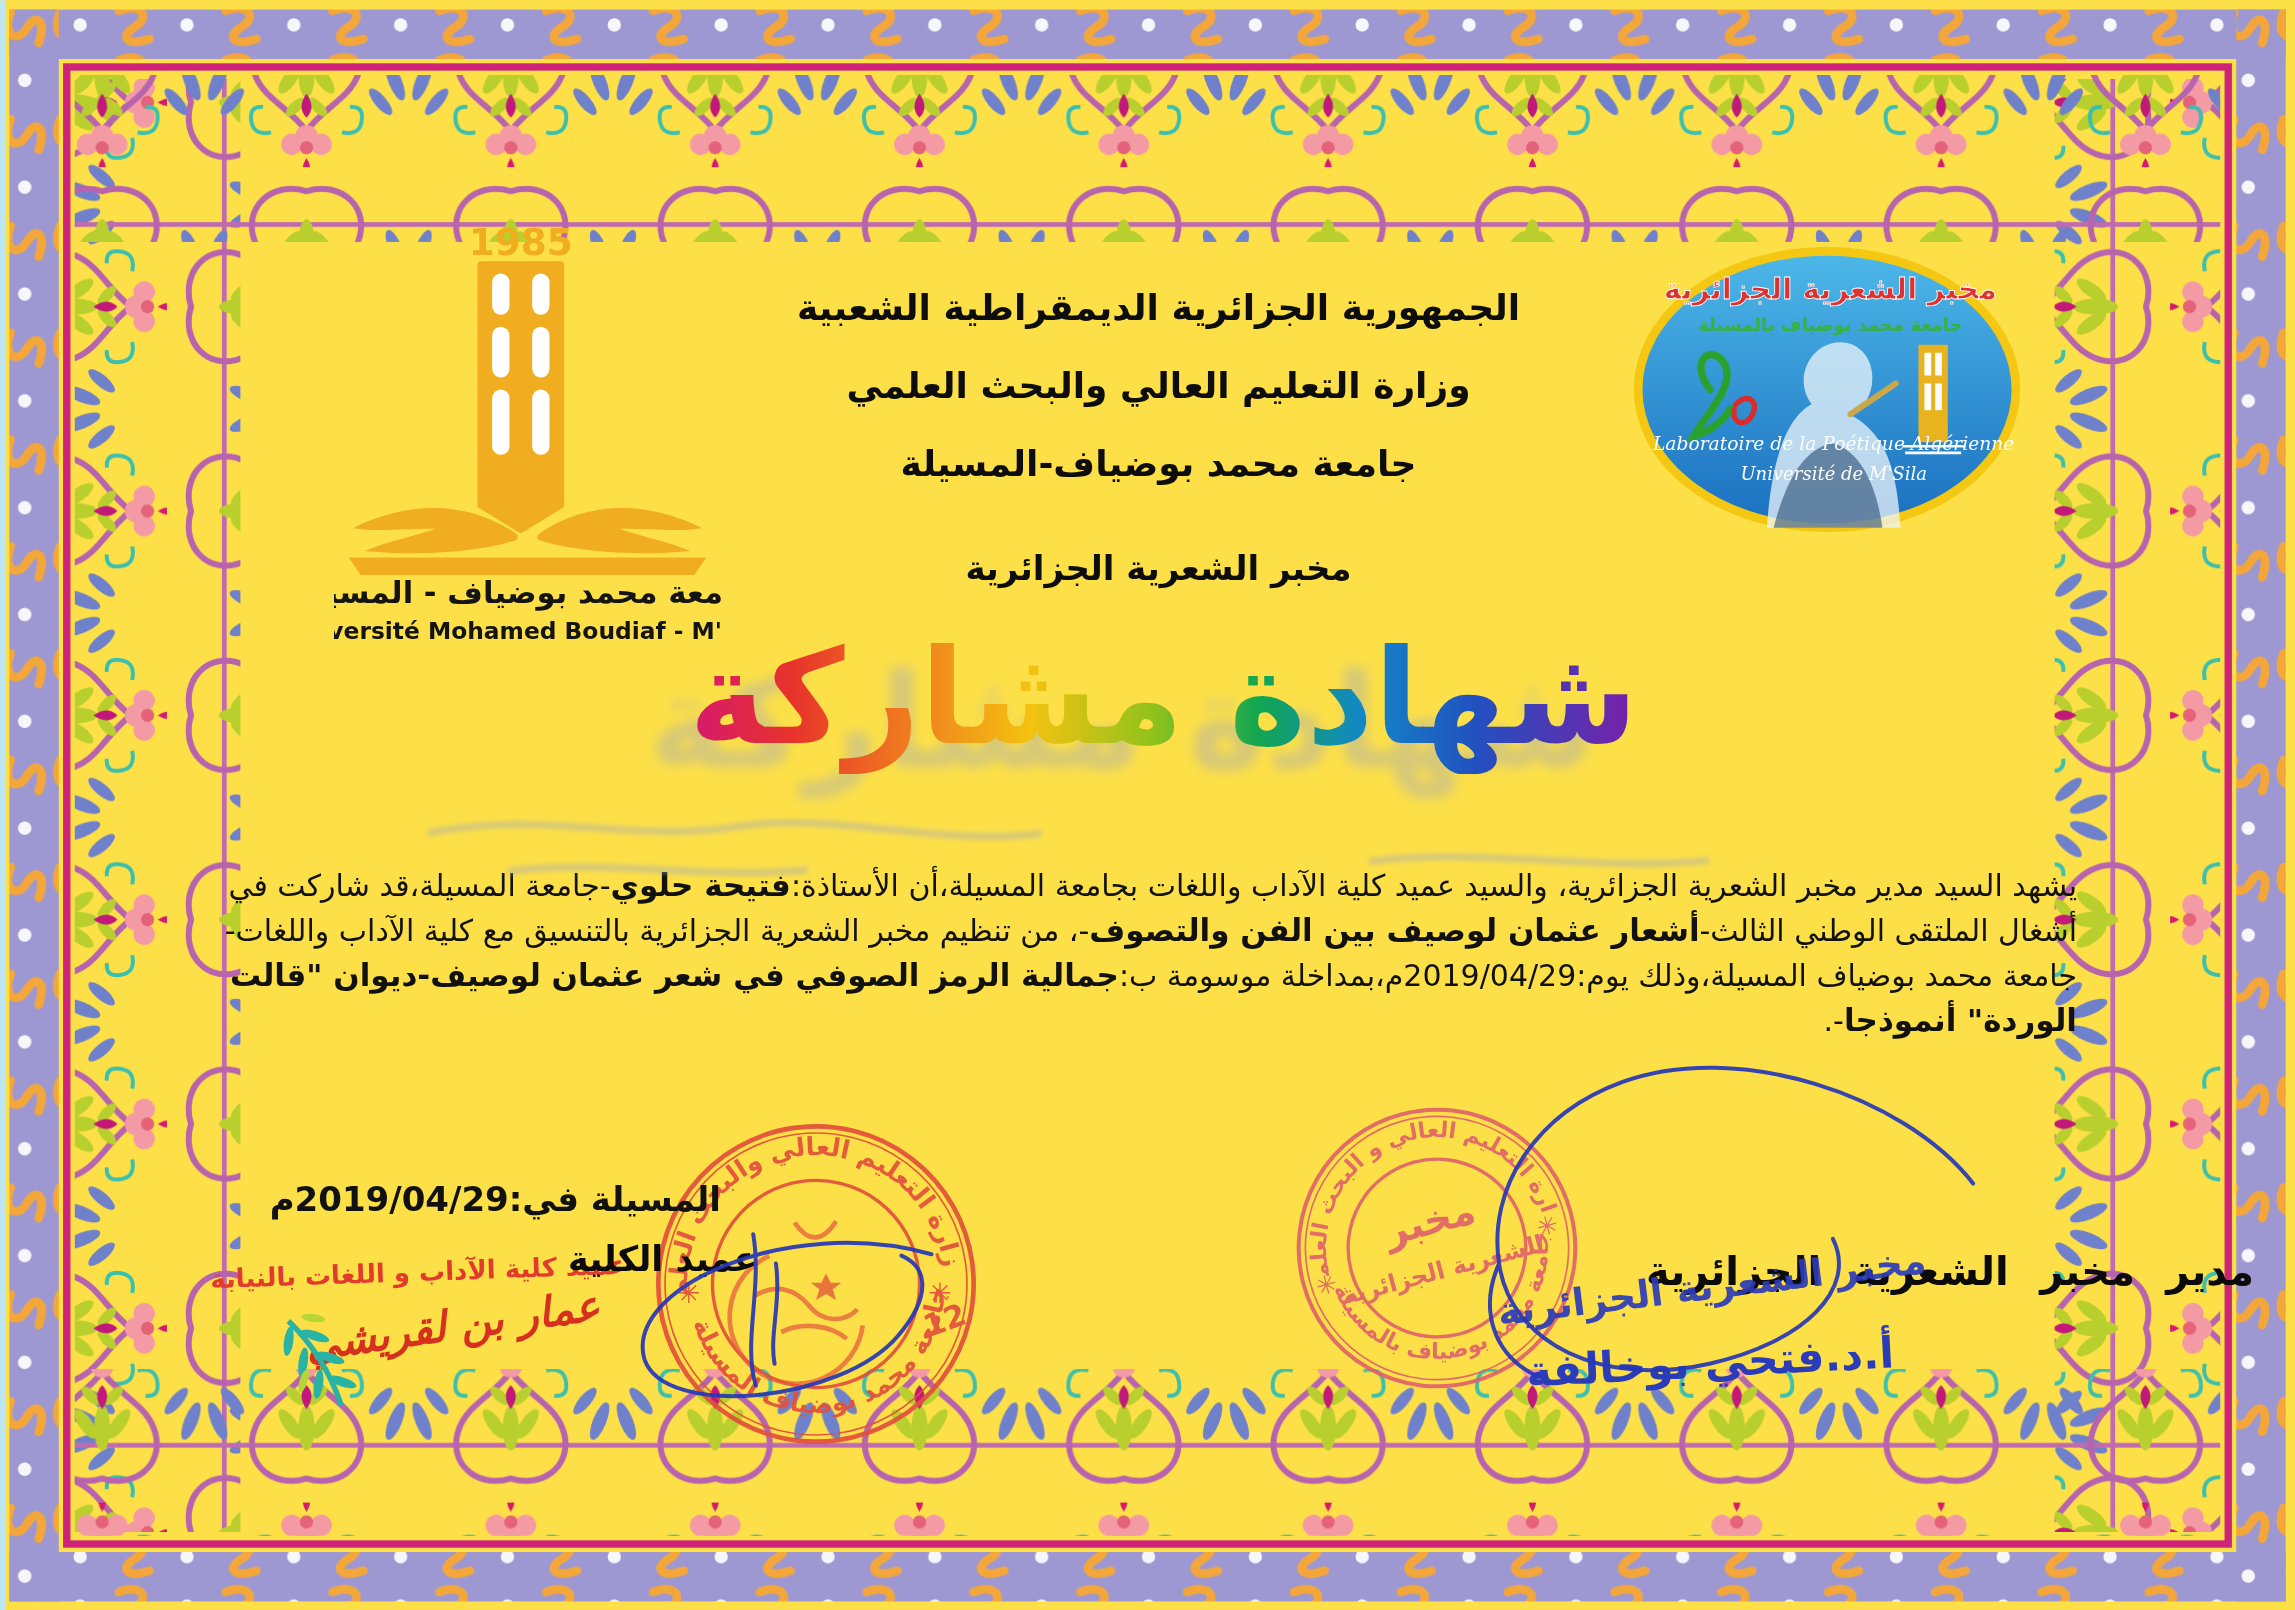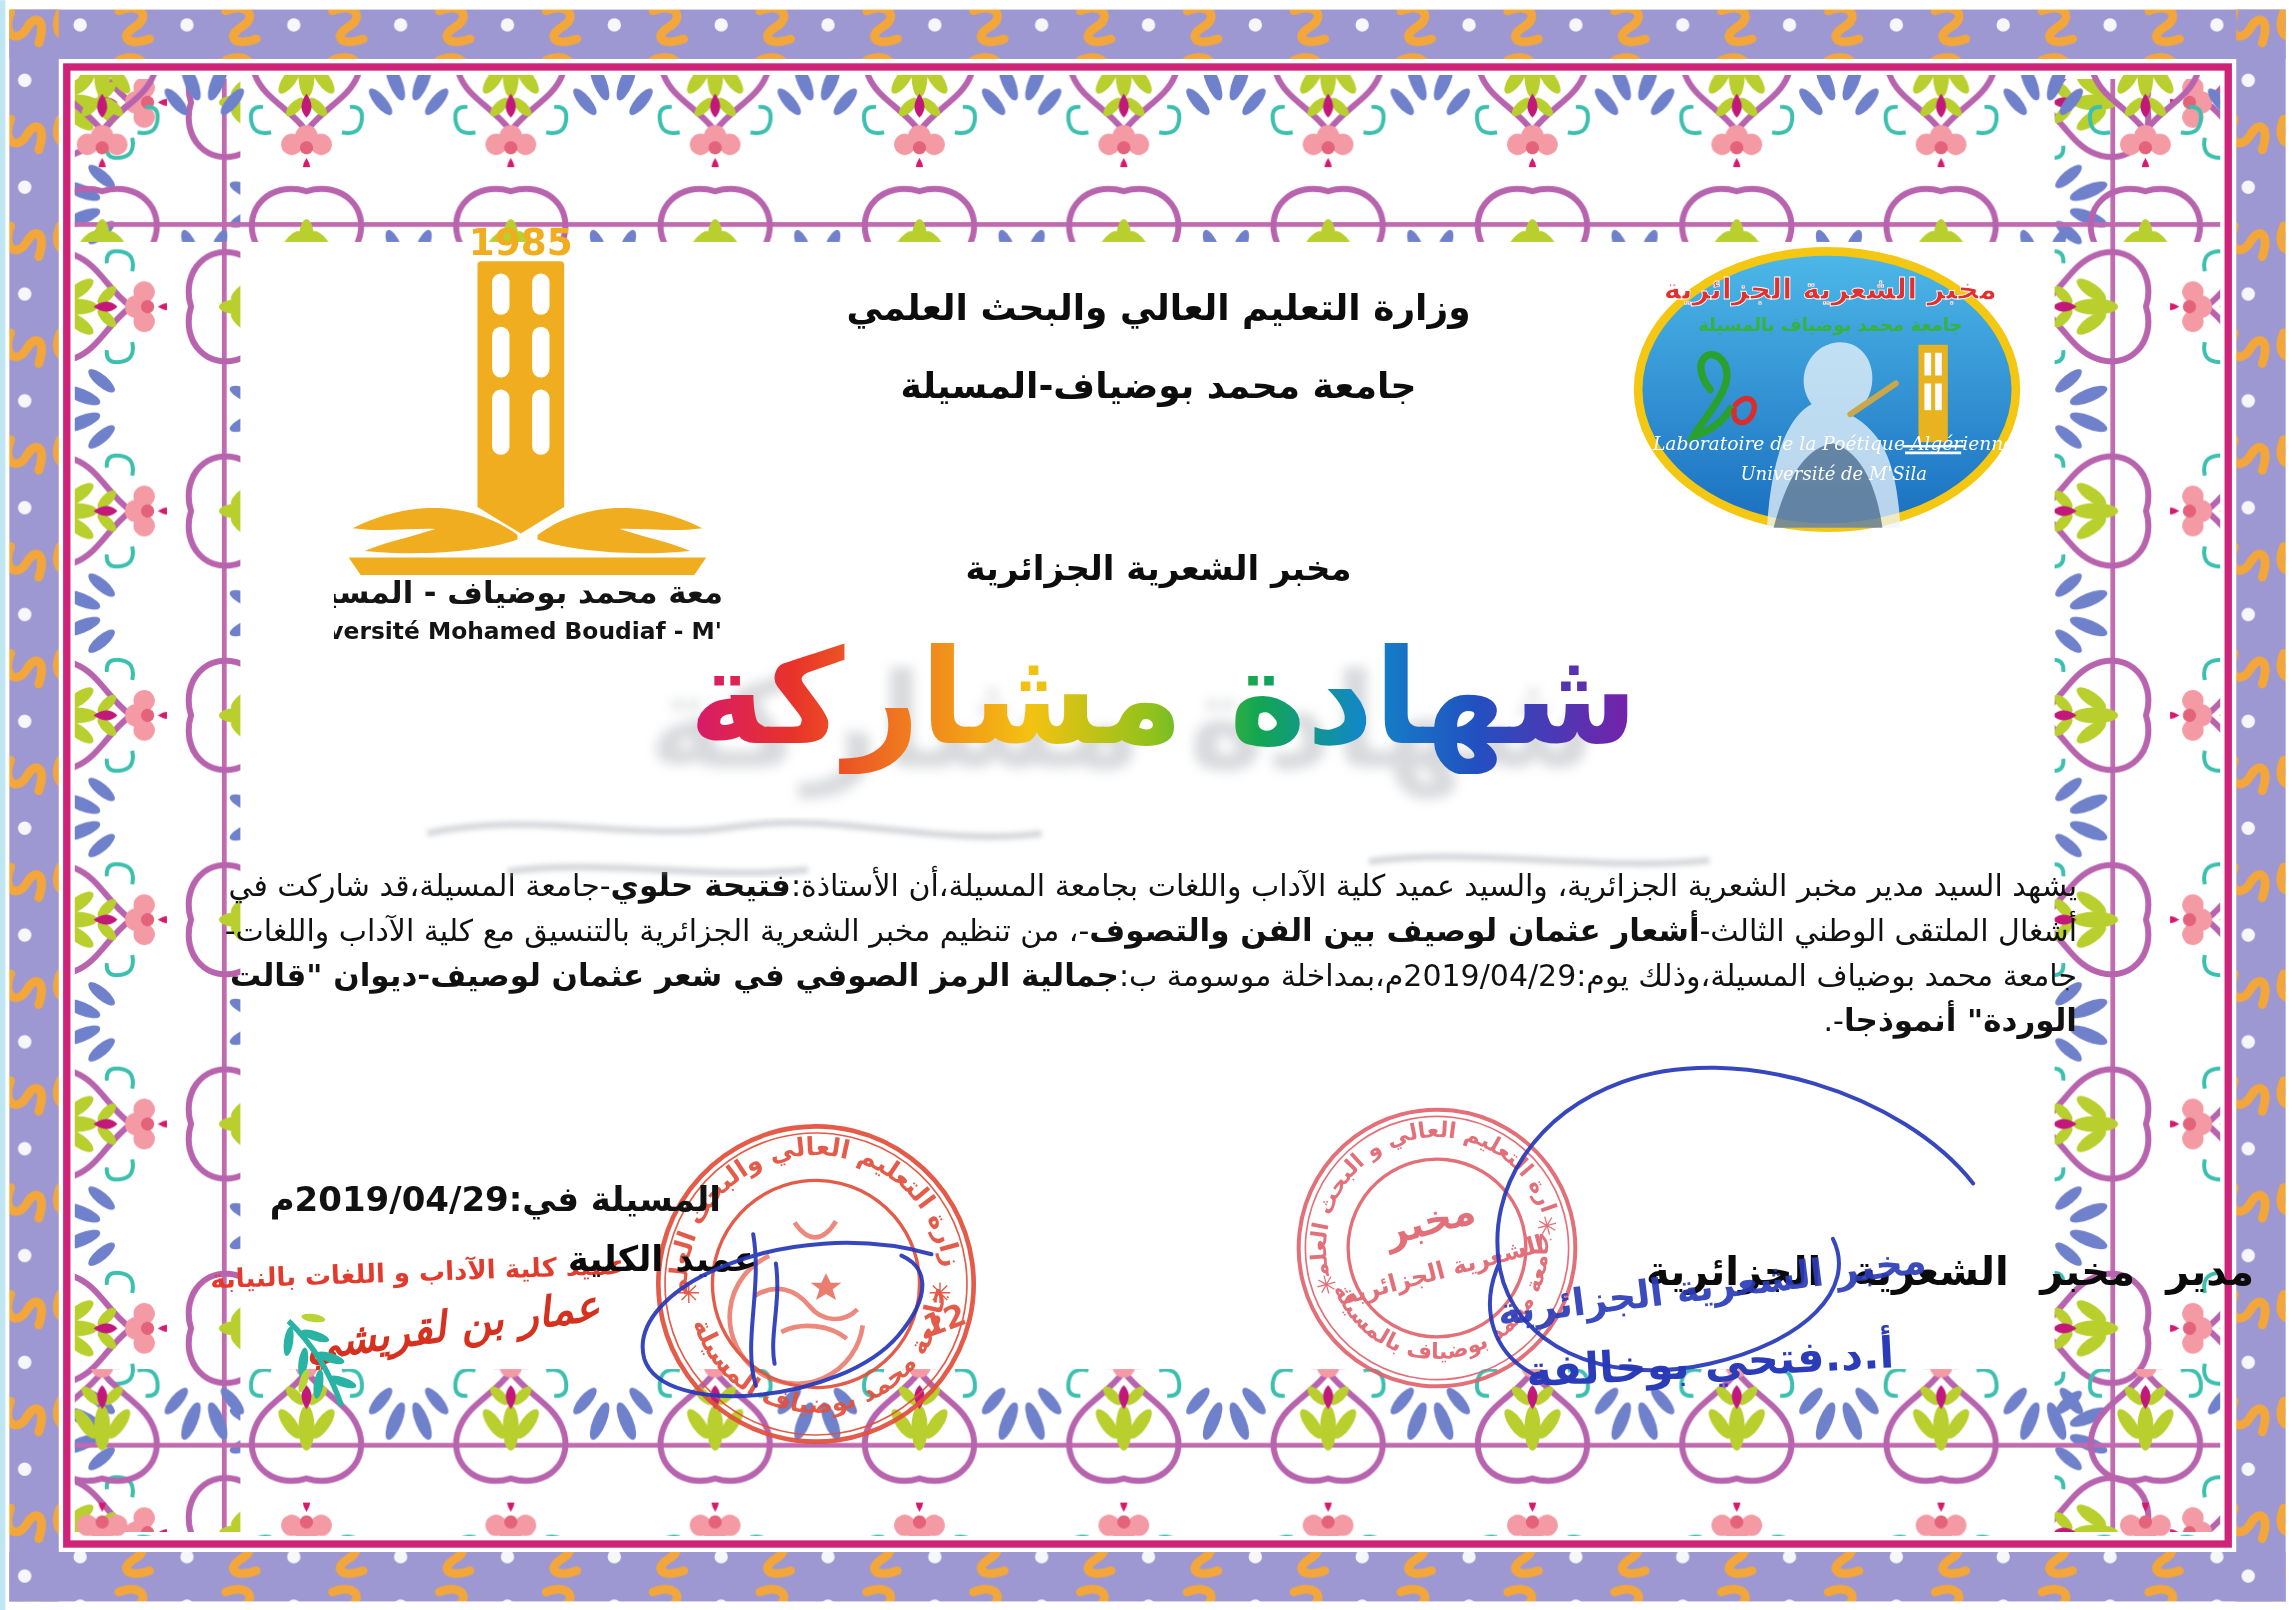--- a/index.html
+++ b/index.html
@@ -1,16 +1,16 @@
 <!DOCTYPE html>
 <html lang="ar" style="font-size:10.7px"><head>
 <meta charset="utf-8">
 <style>
   html,body{margin:0;padding:0;background:#e8e8e8;}
-  .page{position:relative;width:2295px;height:1611px;background:#ffffff;overflow:hidden;
+  .page{position:relative;width:2295px;height:1611px;background:#fde047;overflow:hidden;
         font-family:"DejaVu Sans",sans-serif;}
   .abs{position:absolute;}
   .rtl{direction:rtl;unicode-bidi:plaintext;}
   
   .hdr{left:761px;top:287px;width:795px;display:flex;flex-direction:column;gap:37px;}
   .hdr div{font-weight:bold;font-size:36px;color:#0d0d0d;text-align:center;white-space:nowrap;}
   .lab-line{left:761px;top:548px;width:795px;font-weight:bold;font-size:34px;color:#0d0d0d;
             text-align:center;white-space:nowrap;}
   
   .title-wrap{left:0;top:621px;width:100%;text-align:center;margin-left:16px;}
@@ -151,20 +151,21 @@
       <path d="M120,215 C85,170 125,145 142,178 C158,210 112,255 95,285 C120,278 140,262 150,244" stroke="#2aa12e" stroke-width="11"></path>
       <path d="M158,238 C178,216 196,236 180,258 C170,271 152,264 156,246" stroke="#d92c2c" stroke-width="8"></path>
     </g>
     <text x="300" y="80" text-anchor="middle" font-size="44" font-weight="bold" fill="#e03131" stroke="#ffffff" stroke-width="1.2" direction="rtl">مخبر الشعرية الجزائرية</text>
     <text x="300" y="128" text-anchor="middle" font-size="27" font-weight="bold" fill="#35b33c" direction="rtl">جامعة محمد بوضياف بالمسيلة</text>
     <text class="fr-it" x="305" y="305" text-anchor="middle" font-size="28" fill="#fdfdfd">Laboratoire de la Poétique Algérienne</text>
     <text class="fr-it" x="305" y="350" text-anchor="middle" font-size="27" fill="#fdfdfd">Université de M'Sila</text>
   </svg>
 
   <div class="abs hdr rtl">
+    <div>الجمهورية الجزائرية الديمقراطية الشعبية</div>
     <div>وزارة التعليم العالي والبحث العلمي</div>
     <div>جامعة محمد بوضياف-المسيلة</div>
   </div>
   <div class="abs lab-line rtl">مخبر الشعرية الجزائرية</div>
 
   <div class="abs title-shadow rtl">شهادة مشاركة</div>
   <div class="abs title-wrap">
     <span class="title-main rtl">شهادة مشاركة</span>
   </div>
 

